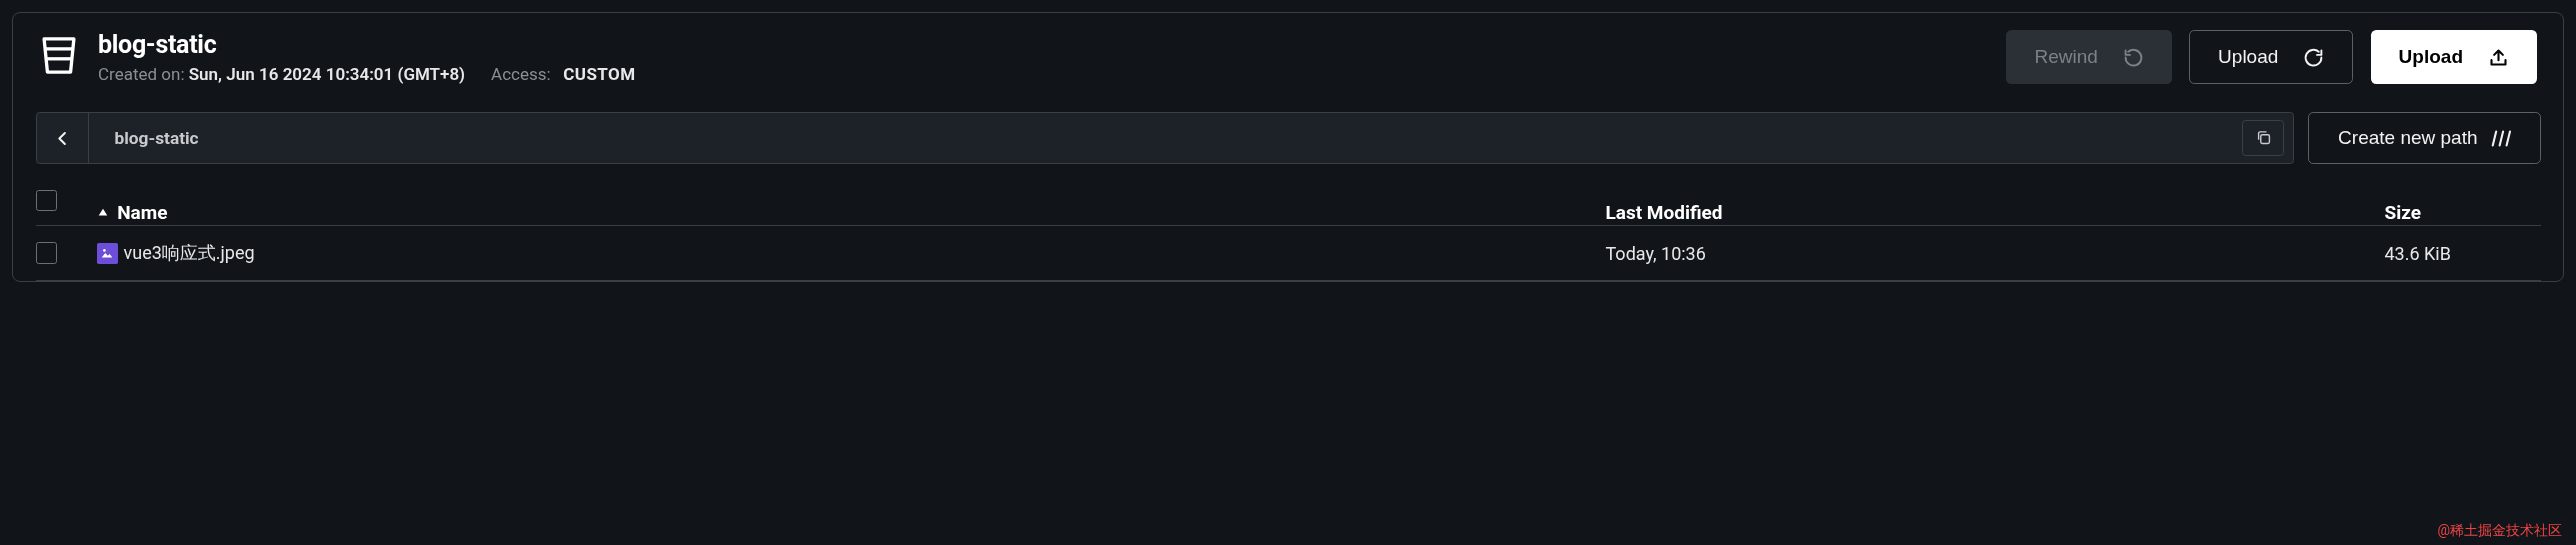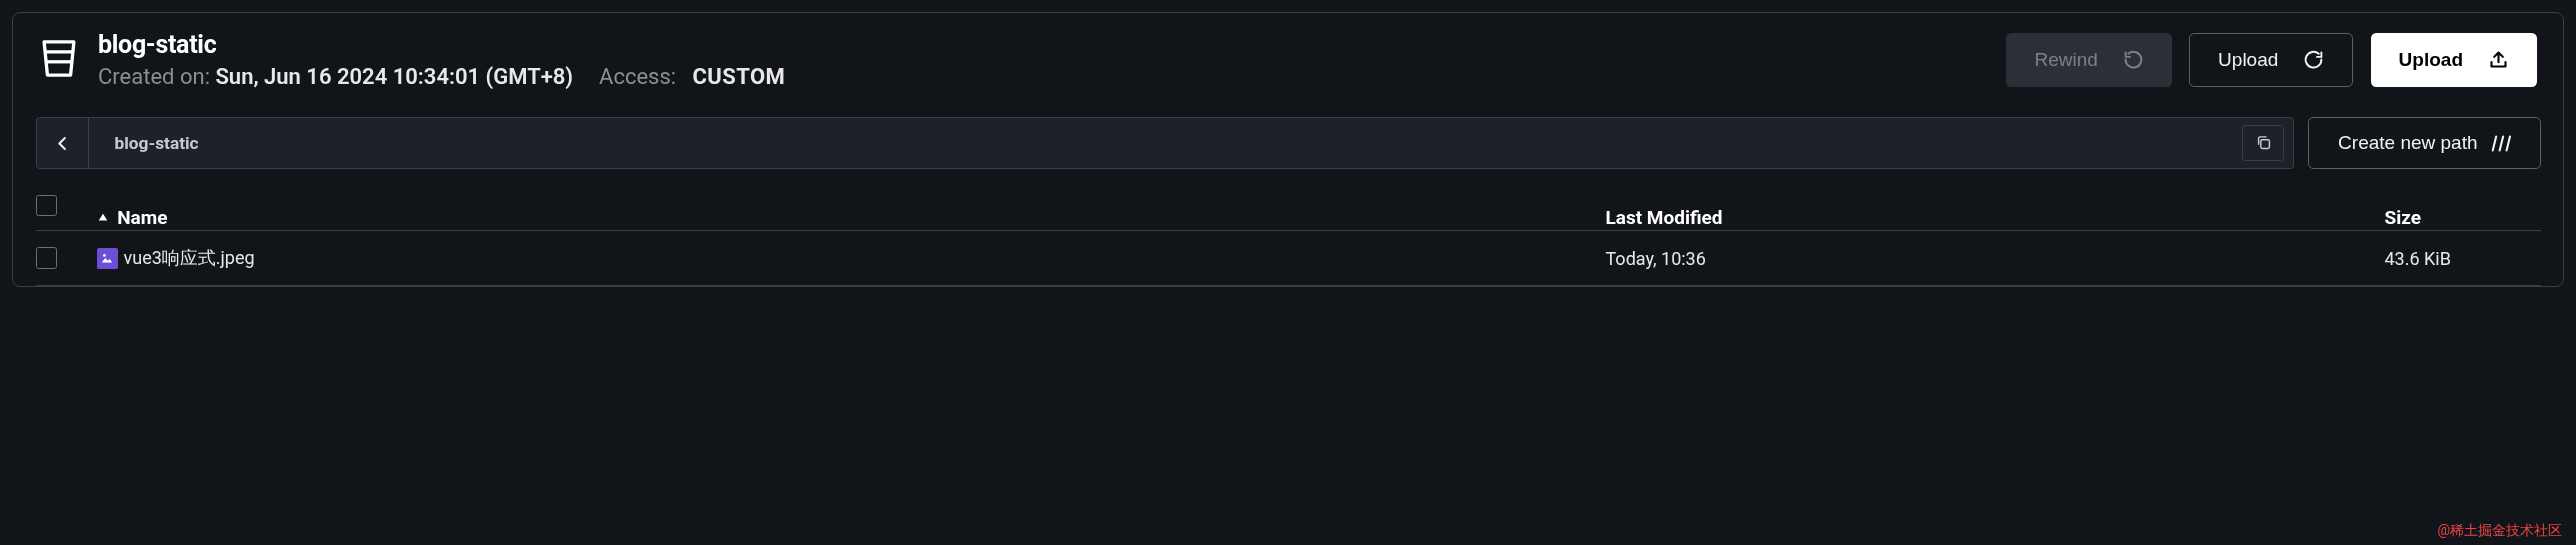--- a/index.html
+++ b/index.html
@@ -51,21 +51,21 @@
       font-size: 25px;
       font-weight: 700;
       color: #ffffff;
       letter-spacing: -0.3px;
     }
     
     .header-meta {
       display: flex;
       align-items: center;
       gap: 26px;
-      font-size: 22px;
+      font-size: 17px;
     }
     
     .meta-item {
       color: #8b8e93;
     }
     
     .meta-value {
       color: #e8e8e8;
       font-weight: 600;
     }

